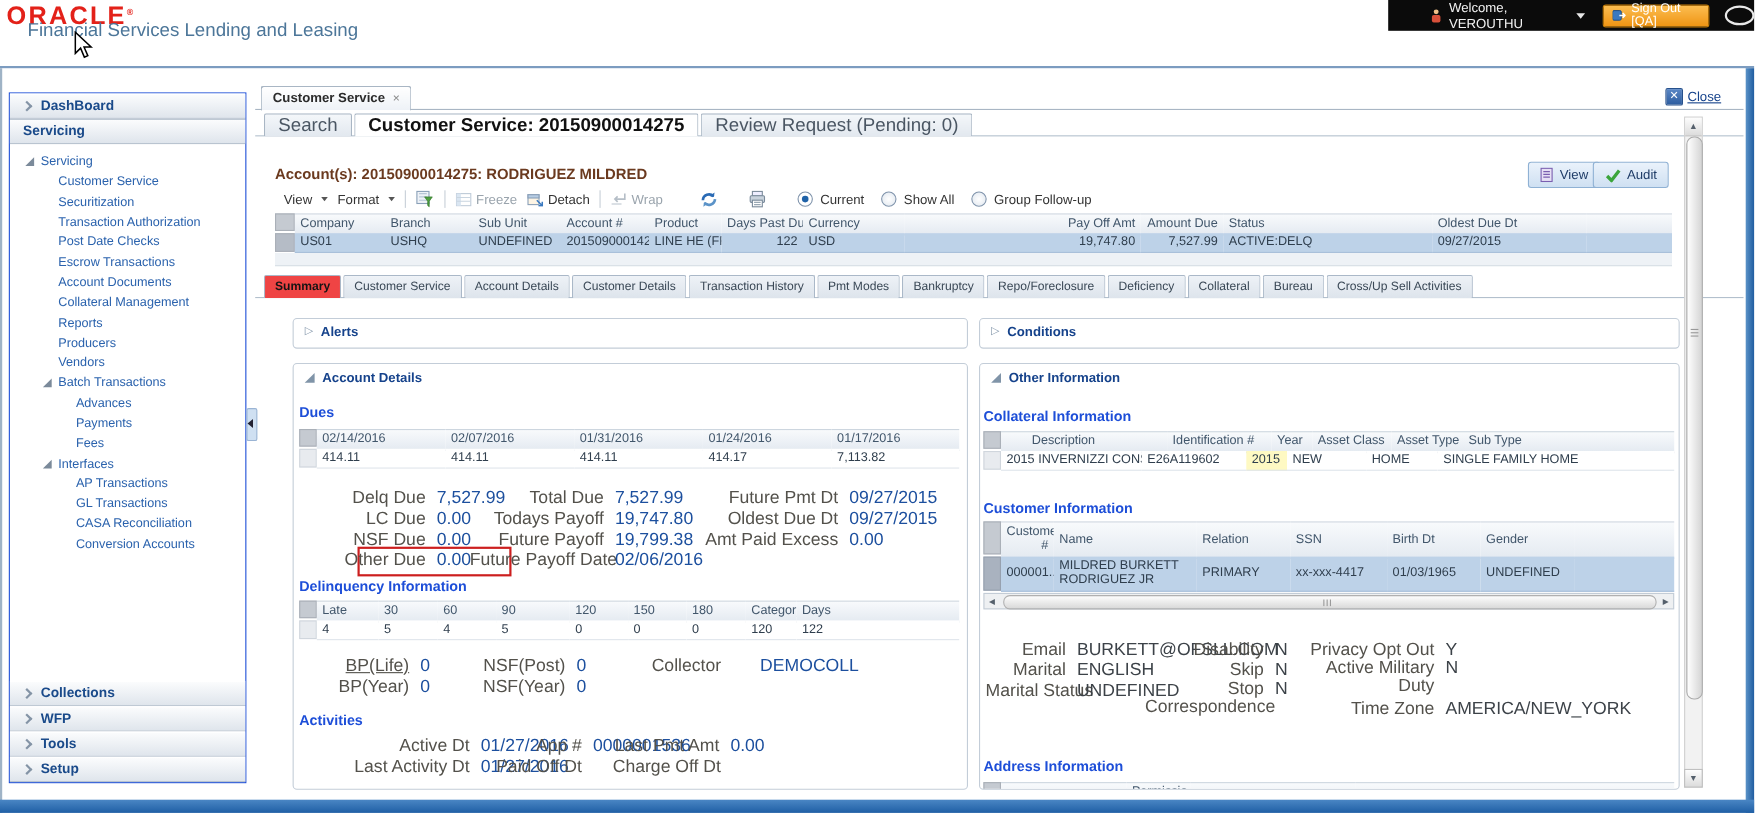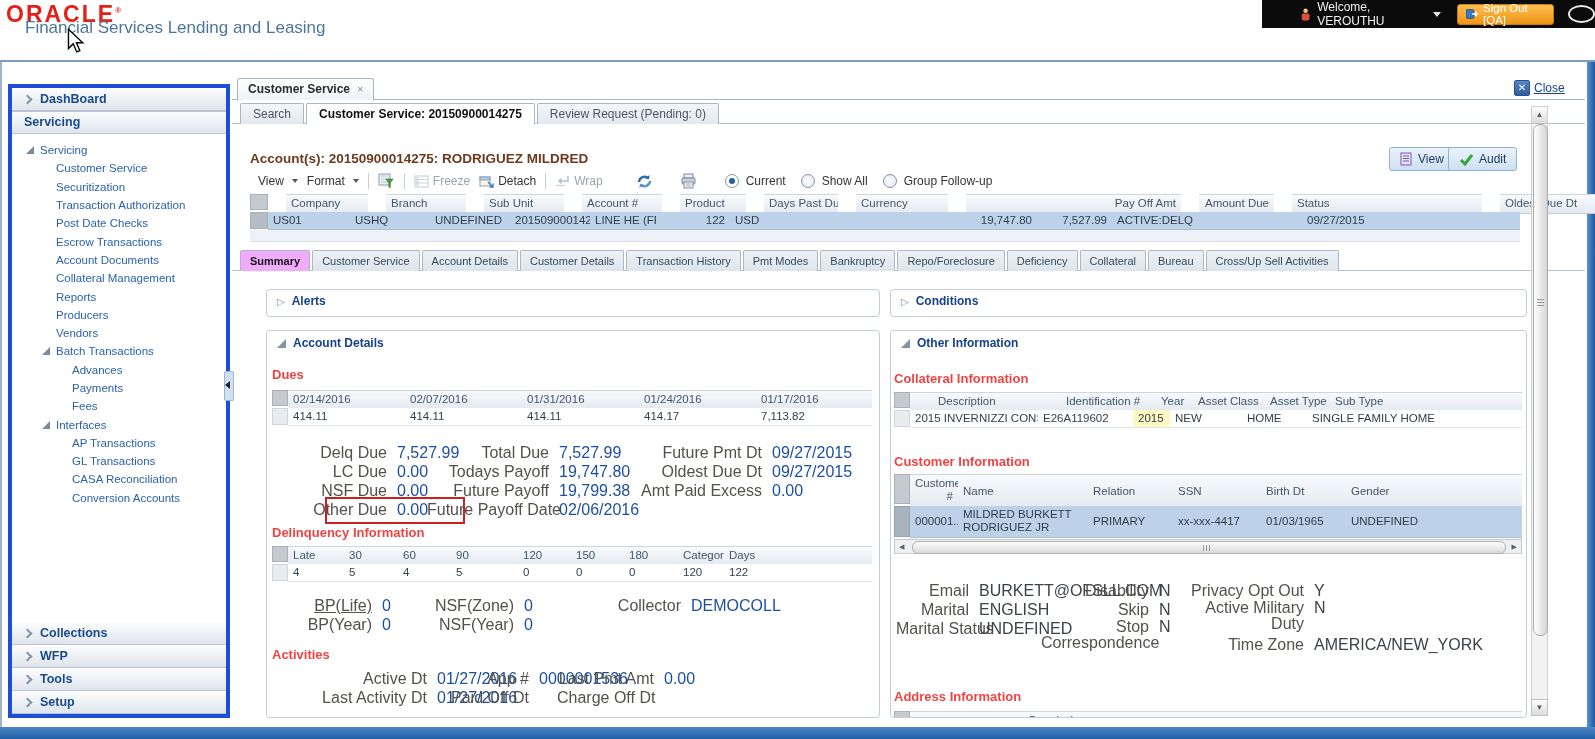--- a/index.html
+++ b/index.html
@@ -16,21 +16,21 @@
   #signout{display:flex;align-items:center;gap:5px;margin-left:16px;height:19px;padding:0 8px;border-radius:3px;
            background:linear-gradient(#fcbe52,#ef9413);border:1px solid #c97f07;color:#fff;font-size:11.5px;}
   #ovalico{margin-left:14px;width:26px;height:14px;border:2px solid #e8e8e8;border-radius:50%;}
   #cursor{position:absolute;left:66px;top:28px;}
   #frame-top{position:absolute;left:0;top:60px;width:1595px;height:2px;background:#7c9cc0;}
   #frame-left{position:absolute;left:0;top:62px;width:2px;height:677px;background:#9fb3c6;}
   #frame-right{position:absolute;left:1587px;top:62px;width:8px;height:677px;background:linear-gradient(90deg,#5b93c8,#1d5a9e);}
   #frame-bottom{position:absolute;left:0;top:727px;width:1595px;height:12px;background:linear-gradient(#4a86c4,#1f5fa5);}
 
   
-  #sidebar{position:absolute;left:8px;top:84px;width:214px;height:626px;border:4px solid #1d4ed8;background:#fff;display:flex;flex-direction:column;}
+  #sidebar{position:absolute;left:8px;top:84px;width:214px;height:626px;border:1px solid #1d4ed8;background:#fff;display:flex;flex-direction:column;}
   .acc{height:21px;line-height:21px;background:linear-gradient(#fbfcfd,#dfe5ec);border-top:1px solid #fff;border-bottom:1px solid #b9c4d0;
        font-weight:bold;font-size:12.5px;color:#1a4a8a;padding-left:10px;display:flex;align-items:center;cursor:pointer;}
   .chev{width:5px;height:5px;border-right:2px solid #8494a6;border-bottom:2px solid #8494a6;transform:rotate(-45deg);display:inline-block;margin:0 9px 0 2px;flex:none;}
   #tree{flex:1;overflow:hidden;padding-top:7px;font-size:11.5px;}
   .titem{height:18.3px;line-height:18px;color:#2a62ad;cursor:pointer;white-space:nowrap;display:flex;align-items:center;}
   .tri-exp{width:0;height:0;border-left:8px solid transparent;border-bottom:8px solid #7b8a9a;display:inline-block;margin-right:6px;flex:none;}
   .ind1{padding-left:14px;}.ind2{padding-left:44px;}.ind3{padding-left:30px;}.ind4{padding-left:60px;}
   #collapse-handle{position:absolute;left:224px;top:371px;width:8px;height:28px;background:#cfe0f2;border:1px solid #9ab4d4;border-radius:2px;}
   #collapse-handle i{position:absolute;left:0px;top:9px;width:0;height:0;border-top:4px solid transparent;border-bottom:4px solid transparent;border-right:5px solid #223;}
 
@@ -38,63 +38,63 @@
   #maintab{position:absolute;left:237px;top:78px;height:21px;line-height:21px;padding:0 10px;border:1px solid #a9b6c4;border-bottom:1px solid #fff;
            border-radius:3px 3px 0 0;background:linear-gradient(#ffffff,#eef2f7);font-weight:bold;font-size:12px;color:#2b2b2b;z-index:2;}
   #maintab .x{color:#8a8a8a;margin-left:7px;font-weight:normal;font-size:11px;cursor:pointer;}
   #tabline{position:absolute;left:232px;top:99px;width:1353px;height:1px;background:#a9b6c4;}
   #closer{position:absolute;left:1514px;top:80px;display:flex;align-items:center;gap:4px;font-size:12px;}
   #closer .ico{width:14px;height:14px;background:linear-gradient(#5b87c5,#2d5da0);border:1px solid #27518c;border-radius:2px;color:#fff;
                font-size:10px;line-height:14px;text-align:center;font-weight:bold;}
   #closer a{color:#15428b;text-decoration:underline;}
   #subtabs{position:absolute;left:240px;top:103px;display:flex;gap:2px;z-index:2;}
   .stab{height:20px;line-height:20px;padding:0 12px;border:1px solid #a9b6c4;border-bottom:none;border-radius:2px 2px 0 0;
-        background:linear-gradient(#f4f7fa,#e2e8ef);font-size:12px;color:#4a5663;cursor:pointer;}
+        background:linear-gradient(#f4f7fa,#e2e8ef);font-size:17px;color:#4a5663;cursor:pointer;}
   .stab.active{background:#fff;font-weight:bold;color:#111;}
   #subtabline{position:absolute;left:232px;top:123px;width:1353px;height:1px;background:#b3c0cd;}
 
   
   #acct-title{position:absolute;left:250px;top:151px;font-weight:bold;font-size:13.5px;color:#6b3a1f;}
   .btn{position:absolute;height:22px;padding:0 10px;border:1px solid #8fb1d4;border-radius:3px;background:linear-gradient(#eaf2fb,#cfe0f2);
        font-size:12px;color:#1f3c67;display:inline-flex;align-items:center;gap:5px;cursor:pointer;}
   #toolbar{position:absolute;left:258px;top:171px;height:20px;display:flex;align-items:center;gap:9px;font-size:12px;color:#333;}
   .tsep{width:1px;height:16px;background:#c7cfd8;}
   .mcaret{width:0;height:0;border-left:3.5px solid transparent;border-right:3.5px solid transparent;border-top:4px solid #555;display:inline-block;margin-left:4px;}
   .tb-dis{color:#9aa4ad;}
   .tb{display:flex;align-items:center;gap:4px;cursor:pointer;}
   .radio{width:12px;height:12px;border-radius:50%;border:1px solid #7f93ab;background:radial-gradient(#ffffff,#dfe6ee);display:inline-block;flex:none;}
   .radio.sel{background:#fff;}
   .radio.sel i{display:block;width:6px;height:6px;margin:3px;border-radius:50%;background:#1f62a8;}
   .rlabel{margin:0 6px 0 3px;}
 
   
   #grid-h,#grid-r{position:absolute;left:250px;display:flex;width:1270px;}
-  #grid-h{top:194px;gap:18px;}
+  #grid-h{top:194px;}
   #grid-r{top:212px;cursor:pointer;}
   .gh{background:linear-gradient(#f8fafc,#e4eaf1);border-top:1px solid #cdd6df;border-bottom:1px solid #c3ccd6;
       font-size:11.5px;color:#41566b;padding:2px 5px;height:14px;line-height:13px;box-sizing:content-box;flex:none;overflow:hidden;white-space:nowrap;}
   .gc{background:#bdd2e8;font-size:11.5px;color:#2f3e4d;padding:2px 5px;height:13px;line-height:13px;flex:none;overflow:hidden;white-space:nowrap;border-bottom:1px solid #a9c0da;}
   .rowhdr{background:#c5cad1;border:1px solid #aab0b8;padding:0;}
   .r{text-align:right;}
   #grid-empty{position:absolute;left:250px;top:230px;width:1270px;height:11px;background:#eef2f6;border-bottom:1px solid #d8dfe6;}
 
   
   #tabs2{position:absolute;left:240px;top:250px;display:flex;gap:2px;z-index:2;}
   .tab{height:20px;line-height:20px;padding:0 9px;border:1px solid #aab8c8;border-bottom:none;border-radius:2px 2px 0 0;
        background:linear-gradient(#eef2f7,#dde4ec);font-size:11px;color:#3a4856;cursor:pointer;white-space:nowrap;}
-  .tab.active{background:#f0abfc;font-weight:bold;color:#141414;}
+  .tab.active{background:#ef4444;font-weight:bold;color:#141414;}
   #tabs2line{position:absolute;left:232px;top:270px;width:1353px;height:1px;background:#b3c0cd;}
 
   
   .panel{position:absolute;background:#fff;border:1px solid #c3cdd8;border-radius:4px;overflow:hidden;}
   .ptitle{font-weight:bold;font-size:12px;color:#15428b;}
   .phead{display:flex;align-items:center;padding:5px 0 0 10px;cursor:pointer;}
   .tri-closed{color:#8094a8;font-size:10px;margin-right:7px;}
   .tri-open{width:0;height:0;border-left:9px solid transparent;border-bottom:9px solid #8094a8;display:inline-block;margin-right:7px;}
-  .sec-title{position:absolute;font-weight:bold;font-size:13px;color:#ef4444;}
+  .sec-title{position:absolute;font-weight:bold;font-size:13px;color:#1d4ed8;}
 
   .t-h,.t-r{position:absolute;display:flex;}
   .fr{position:absolute;font-size:16px;line-height:19px;white-space:nowrap;}
   .fl{display:inline-block;text-align:right;color:#53514b;vertical-align:top;}
   .fv{display:inline-block;margin-left:10px;color:#1c4f9e;vertical-align:top;}
   .fv.dk{color:#3c4248;}
   .wrapl{white-space:normal;line-height:16px;}
   .redbox{position:absolute;border:2px solid #cc1f1f;}
 
   
@@ -448,23 +448,23 @@
       <span class="gc" style="width:43px;background:#fff;border-bottom:1px solid #dfe5ec;">4</span>
       <span class="gc" style="width:57px;background:#fff;border-bottom:1px solid #dfe5ec;">5</span>
       <span class="gc" style="width:43px;background:#fff;border-bottom:1px solid #dfe5ec;">0</span>
       <span class="gc" style="width:43px;background:#fff;border-bottom:1px solid #dfe5ec;">0</span>
       <span class="gc" style="width:44px;background:#fff;border-bottom:1px solid #dfe5ec;">0</span>
       <span class="gc" style="width:36px;background:#fff;border-bottom:1px solid #dfe5ec;">120</span>
       <span class="gc" style="flex:1;background:#fff;border-bottom:1px solid #dfe5ec;">122</span>
     </div>
     <div class="fr" style="left:5px;top:265px;"><span class="fl" style="width:100px;text-decoration:underline;">BP(Life)</span><span class="fv">0</span></div>
     <div class="fr" style="left:5px;top:284px;"><span class="fl" style="width:100px;">BP(Year)</span><span class="fv">0</span></div>
-    <div class="fr" style="left:150px;top:265px;"><span class="fl" style="width:97px;">NSF(Zone)</span><span class="fv">0</span></div>
+    <div class="fr" style="left:150px;top:265px;"><span class="fl" style="width:97px;">NSF(Post)</span><span class="fv">0</span></div>
     <div class="fr" style="left:150px;top:284px;"><span class="fl" style="width:97px;">NSF(Year)</span><span class="fv">0</span></div>
-    <div class="fr" style="left:300px;top:265px;"><span class="fl" style="width:114px;">Collector</span><span class="fv">DEMOCOLL</span></div>
+    <div class="fr" style="left:300px;top:265px;"><span class="fl" style="width:114px;text-align:center;">Collector</span><span class="fv">DEMOCOLL</span></div>
 
     <div class="sec-title" style="left:5px;top:316px;">Activities</div>
     <div class="fr" style="left:5px;top:338px;"><span class="fl" style="width:155px;">Active Dt</span><span class="fv">01/27/2016</span></div>
     <div class="fr" style="left:5px;top:357px;"><span class="fl" style="width:155px;">Last Activity Dt</span><span class="fv">01/27/2016</span></div>
     <div class="fr" style="left:170px;top:338px;"><span class="fl" style="width:92px;">App #</span><span class="fv">0000001536</span></div>
     <div class="fr" style="left:170px;top:357px;"><span class="fl" style="width:92px;">Paid Off Dt</span><span class="fv"></span></div>
     <div class="fr" style="left:290px;top:338px;"><span class="fl" style="width:97px;">Last Pmt Amt</span><span class="fv">0.00</span></div>
     <div class="fr" style="left:290px;top:357px;"><span class="fl" style="width:97px;">Charge Off Dt</span><span class="fv"></span></div>
   </div>
 

